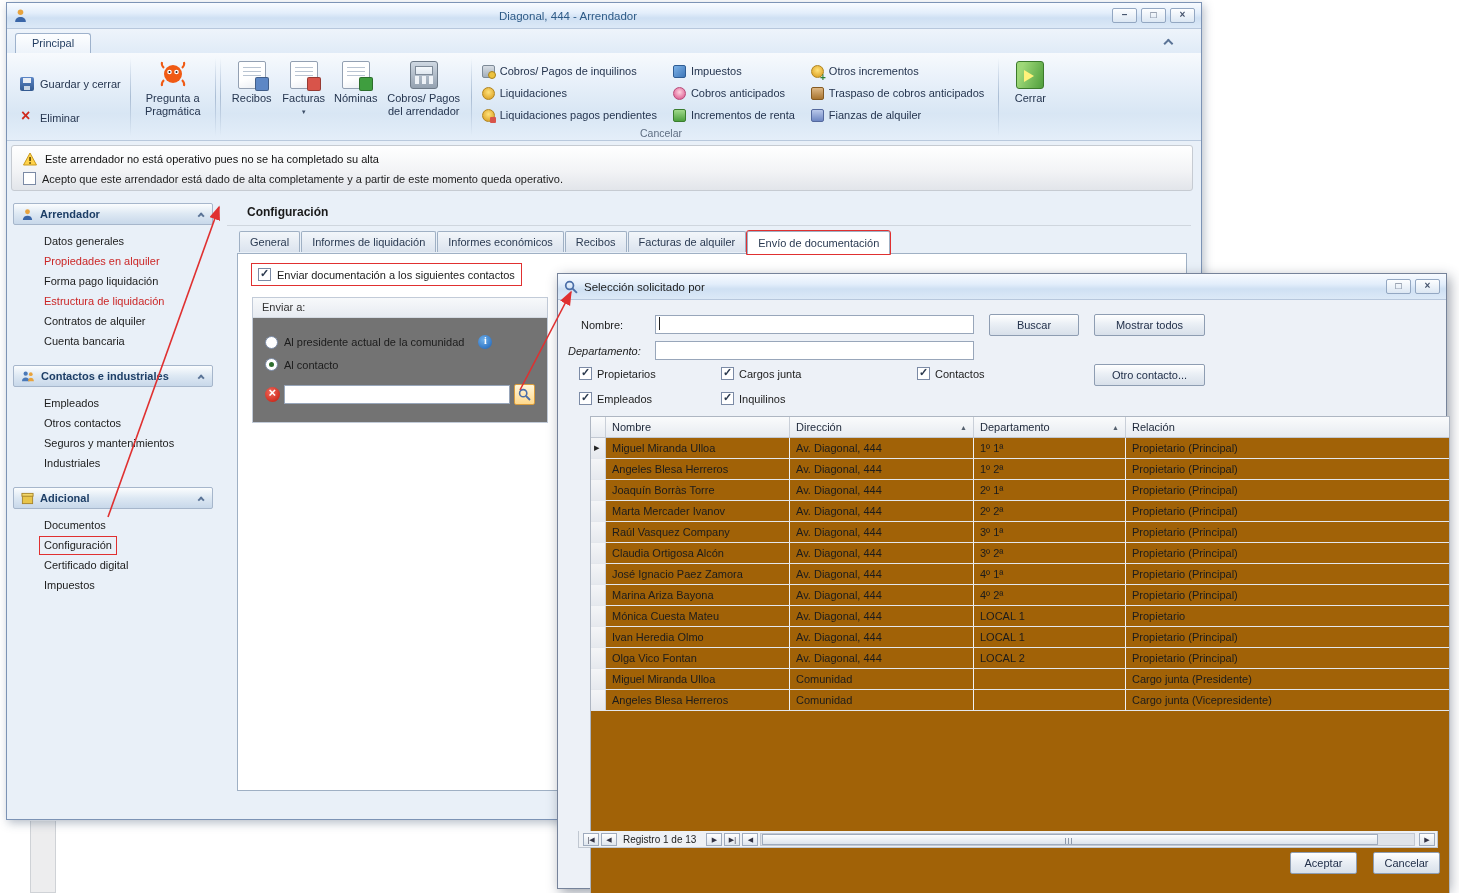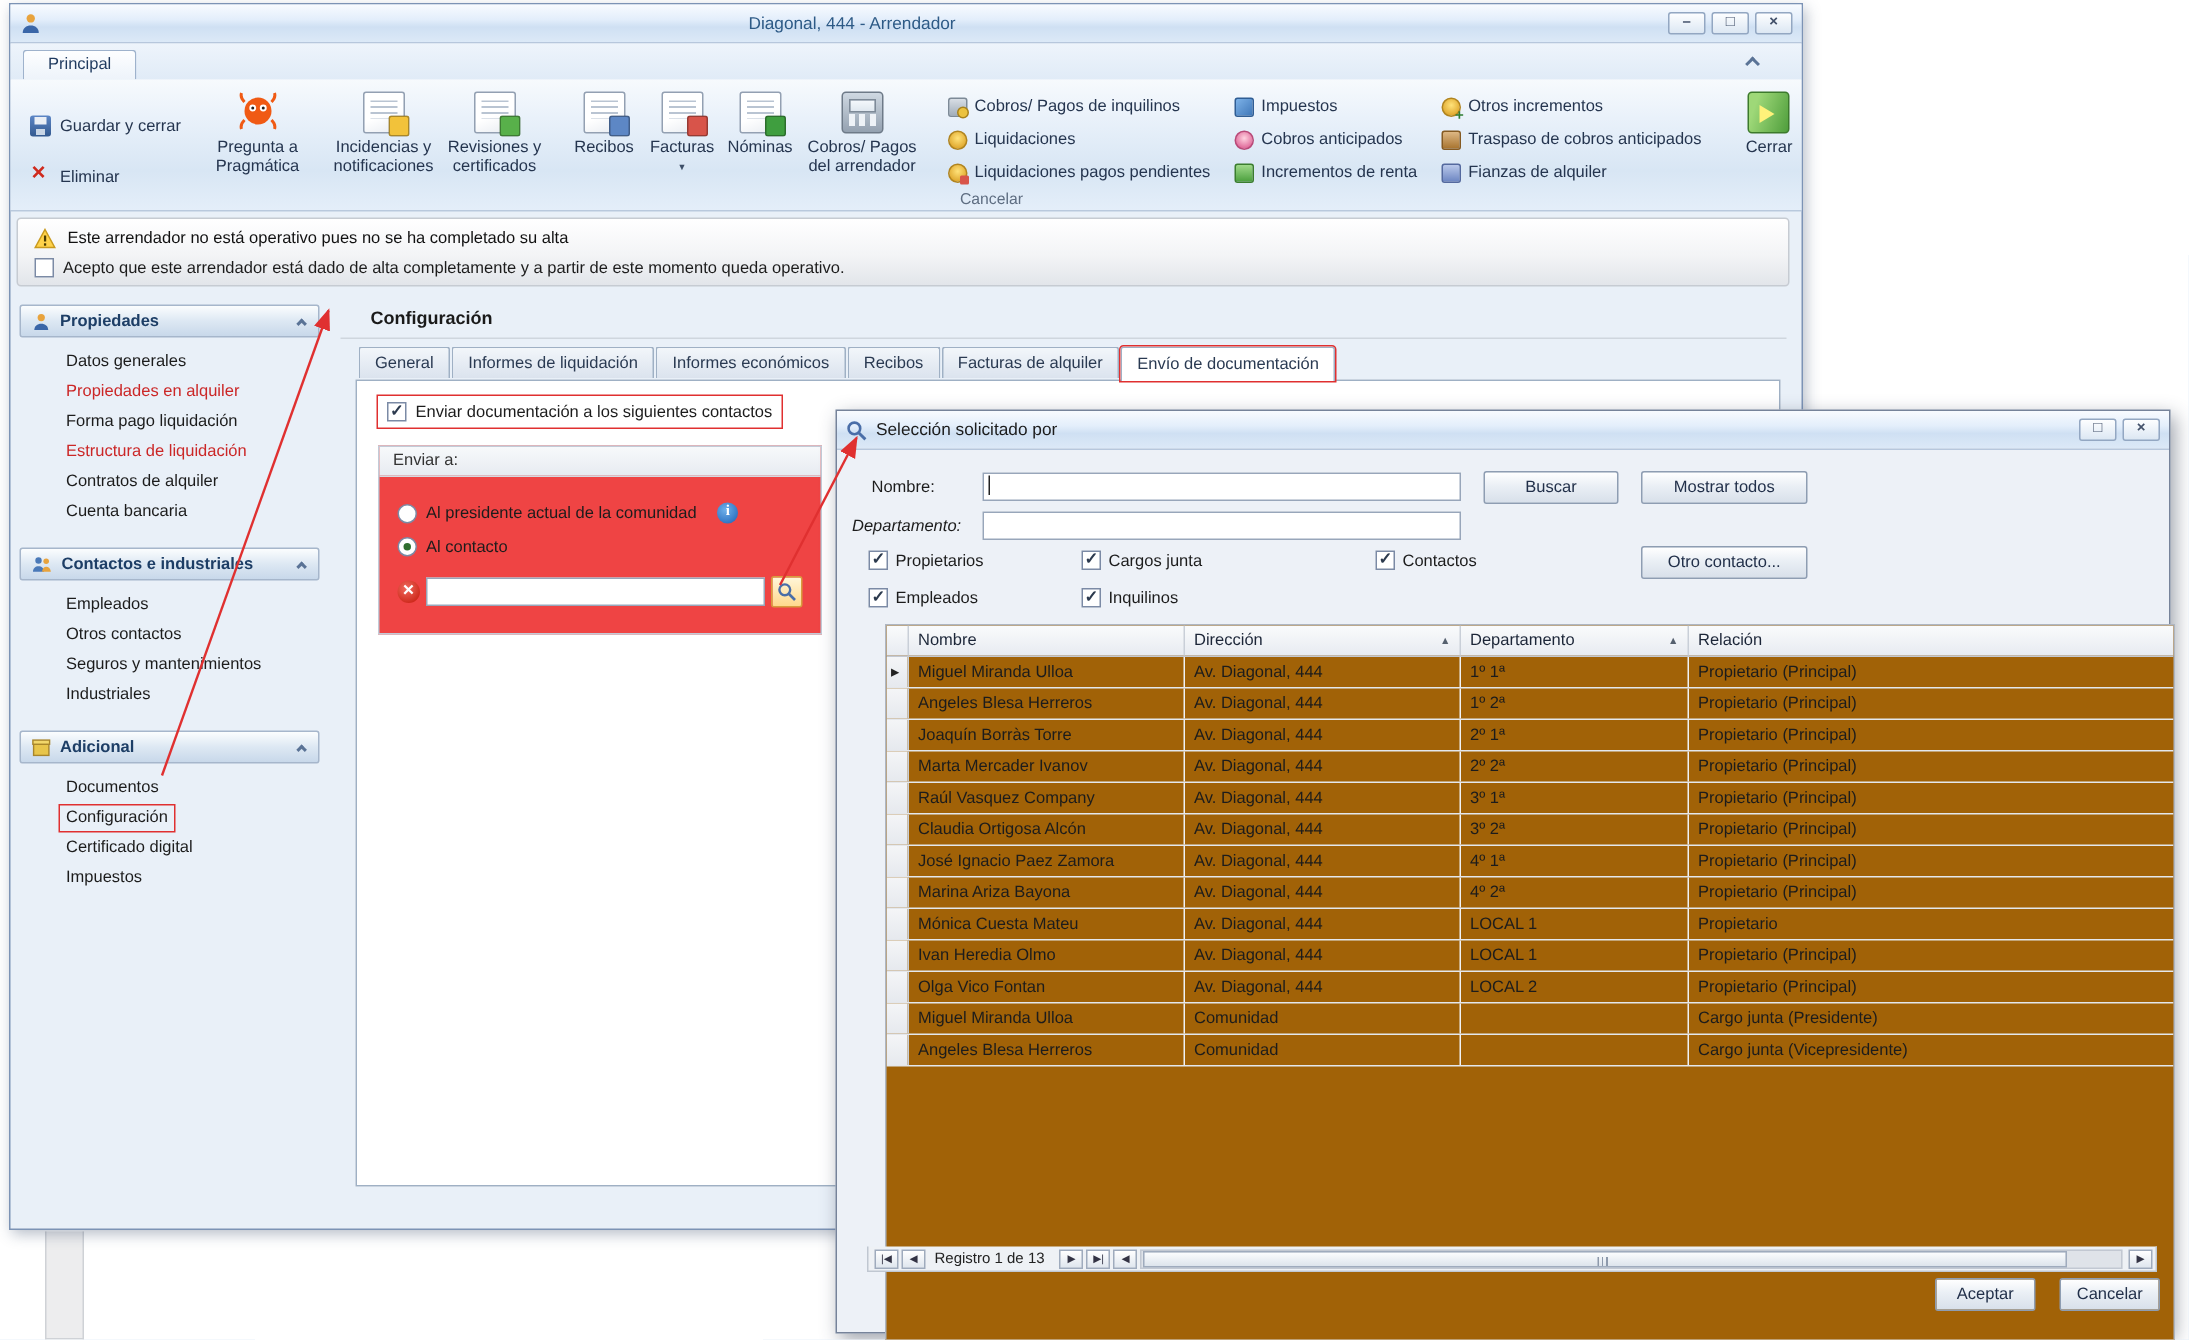--- a/index.html
+++ b/index.html
@@ -86,21 +86,21 @@
   .content { position:absolute; left:214px; top:194px; right:10px; bottom:26px; }
   .cheading { font-weight:bold; font-size:12px; color:#1a1a1a; padding-left:26px; padding-top:8px; }
   .csep { height:1px; background:#cfd6de; margin-top:6px; margin-left:6px; }
   .panel { position:absolute; left:16px; right:4px; top:34px; height:560px; }
   .tabrow { display:flex; height:23px; padding-left:2px; position:relative; z-index:2; }
   .ptab { padding:0 10px; height:21px; line-height:20px; border:1px solid #9fb0c4; border-bottom:none; background:linear-gradient(#f2f6fa,#dbe3ee); border-radius:2px 2px 0 0; margin-right:1px; color:#2a3a52; }
   .ptab.active { background:#fff; height:23px; line-height:22px; }
   .ptab.annotated { outline:1px solid #e03030; outline-offset:0px; }
   .tabbody { position:absolute; top:22px; left:0; right:0; bottom:0; border:1px solid #9fb0c4; background:#fff; padding:10px 12px; z-index:1; }
   .sendrow { display:inline-flex; align-items:center; gap:6px; padding:4px 6px; outline:1px solid #e03030; margin-left:2px; }
-  .groupbox { width:296px; border:1px solid #c2cbd8; margin-top:12px; margin-left:2px; height:126px; background:#ef4444; }
+  .groupbox { width:296px; border:1px solid #c2cbd8; margin-top:12px; margin-left:2px; height:126px; background:#737373; }
   .gbhead { height:20px; background:linear-gradient(#f7f9fb,#e7ebf1); border-bottom:1px solid #d4dae2; padding:0 9px; line-height:19px; color:#333; }
   .gbbody { padding:8px 12px 0; }
   .radiorow { display:flex; gap:6px; align-items:center; margin-top:9px; }
   .inputrow { display:flex; gap:4px; align-items:center; margin-top:13px; }
   .txt { height:19px; border:1px solid #98a6ba; background:#fff; padding:0 3px; font:inherit; }
   .ierr { width:15px; height:15px; border-radius:50%; background:radial-gradient(circle at 40% 35%, #f06a5e, #ce2a1c 75%); position:relative; flex:none; }
   .ierr::after { content:"×"; position:absolute; left:3.5px; top:-2.5px; color:#fff; font-weight:bold; font-size:13px; }
   .iinfo { width:14px; height:14px; border-radius:50%; background:radial-gradient(circle at 40% 35%, #6fb0ea, #2a6fc0 80%); position:relative; flex:none; margin-left:8px; }
   .iinfo::after { content:"i"; position:absolute; left:5.5px; top:0px; color:#fff; font-weight:bold; font-size:10px; font-family:"Liberation Serif",serif; }
   .lupabtn { width:21px; height:21px; border:1px solid #d89c3e; background:linear-gradient(#fff6d9,#ffd98d); border-radius:2px; display:flex; align-items:center; justify-content:center; flex:none; }
@@ -183,30 +183,20 @@
               <circle cx="11.5" cy="11" r="1" fill="#222"></circle>
               <circle cx="18.5" cy="11" r="1" fill="#222"></circle>
               <path d="M6 7 Q3 4 4 1 M24 7 Q27 4 26 1 M6 19 Q3 22 4 25 M24 19 Q27 22 26 25" stroke="#f05a14" stroke-width="2" fill="none"></path>
             </svg>
         </span>
         <span>Pregunta a Pragmática</span>
       </div>
     </div>
     <div class="rsep"></div>
 
-    <div class="rgroup">
-      <div class="bigbtn">
-        <span class="li li-doc badge li-inc"></span>
-        <span>Incidencias y notificaciones</span>
-      </div>
-      <div class="bigbtn">
-        <span class="li li-doc badge li-rev"></span>
-        <span>Revisiones y certificados</span>
-      </div>
-    </div>
     <div class="rsep"></div>
 
     <div class="rgroup">
       <div class="bigbtn narrow">
         <span class="li li-doc badge li-rec"></span>
         <span>Recibos</span>
       </div>
       <div class="bigbtn narrow dd">
         <span class="li li-doc badge li-fac"></span>
         <span>Facturas</span>
@@ -305,21 +295,21 @@
   </div>
 
   <div class="sidebar">
     <div class="sgh" style="margin-top:0;">
       <span>
         <svg width="13" height="13" viewBox="0 0 14 14">
             <circle cx="7" cy="4" r="2.6" fill="#e8a33d"></circle>
             <path d="M2 13c0-3 2.2-4.6 5-4.6s5 1.6 5 4.6z" fill="#3a66a8"></path>
           </svg>
       </span>
-      <span class="glabel">Propiedades</span>
+      <span class="glabel">Arrendador</span>
       <span class="chev"></span>
     </div>
     <div class="sitems">
 
     <div class="sitem">Datos generales</div>
         <div class="sitem red">Propiedades en alquiler</div>
         <div class="sitem">Forma pago liquidación</div>
         <div class="sitem red">Estructura de liquidación</div>
         <div class="sitem">Contratos de alquiler</div>
         <div class="sitem">Cuenta bancaria</div>

